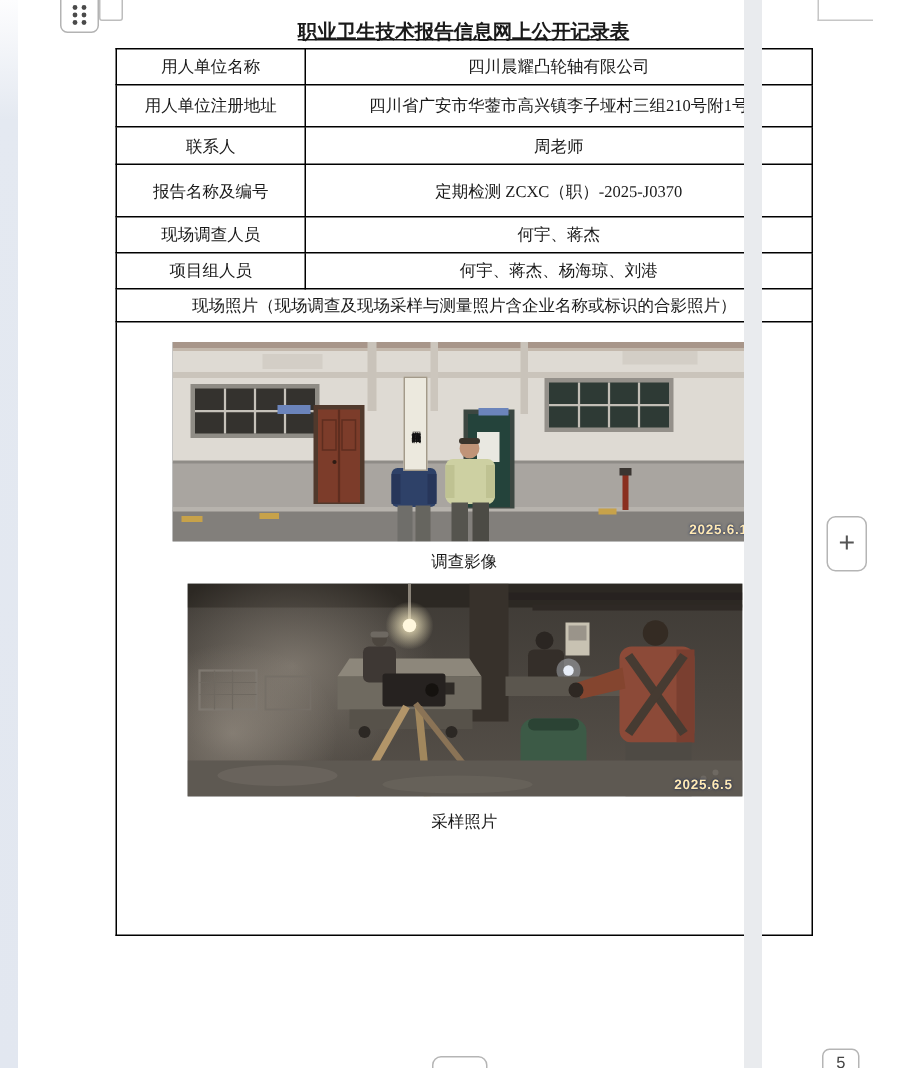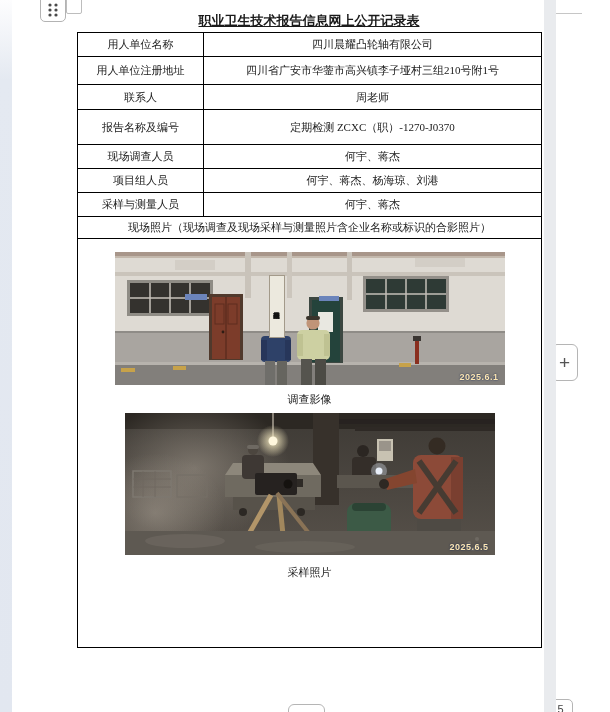--- a/index.html
+++ b/index.html
@@ -1,18 +1,18 @@
 <!DOCTYPE html>
 <html><head>
 <meta charset="utf-8">
 <style>
   * { margin:0; padding:0; box-sizing:border-box; }
   html,body { width:610px; height:712px; overflow:hidden; background:#fff;
     font-family:"Liberation Serif","DejaVu Serif",serif; color:#1a1a1a; }
-  .screen { position:relative; width:556px; height:712px; background:#fff; }
+  .screen { position:relative; width:508px; height:712px; background:#fff; }
 
   
   .strip-left { position:absolute; left:0; top:0; width:12px; height:712px;
     background:linear-gradient(#fdfdfe 0, #e4e9f1 80px, #e2e7f0 100%); }
   .strip-right { position:absolute; right:0; top:0; width:12px; height:712px;
     background:#e9ebee; }
 
   
   .grip-btn { position:absolute; left:40px; top:-6px; width:26px; height:28px;
     background:#fff; border:1px solid #b3b3b3; border-radius:5px;
@@ -87,33 +87,29 @@
     <tr class="h28">
       <td>用人单位注册地址</td>
       <td colspan="3">四川省广安市华蓥市高兴镇李子垭村三组210号附1号</td>
     </tr>
     <tr class="h25">
       <td>联系人</td>
       <td colspan="3">周老师</td>
     </tr>
     <tr class="h35">
       <td>报告名称及编号</td>
-      <td colspan="3">定期检测 ZCXC（职）-1270-J0370</td>
+      <td colspan="3">定期检测 ZCXC（职）-2025-J0370</td>
     </tr>
     <tr class="h24">
       <td>现场调查人员</td>
       <td colspan="3">何宇、蒋杰</td>
     </tr>
     <tr class="h24">
       <td>项目组人员</td>
       <td colspan="3">何宇、蒋杰、杨海琼、刘港</td>
-    </tr>
-    <tr class="h24">
-      <td>采样与测量人员</td>
-      <td colspan="3">何宇、蒋杰</td>
     </tr>
     <tr class="h22">
       <td colspan="4">现场照片（现场调查及现场采样与测量照片含企业名称或标识的合影照片）</td>
     </tr>
     <tr>
       <td colspan="4" class="photos-cell">
         <div class="cell-inner">
 
           <div class="photo photo1">
             <svg viewBox="0 0 390 133" preserveAspectRatio="none">

